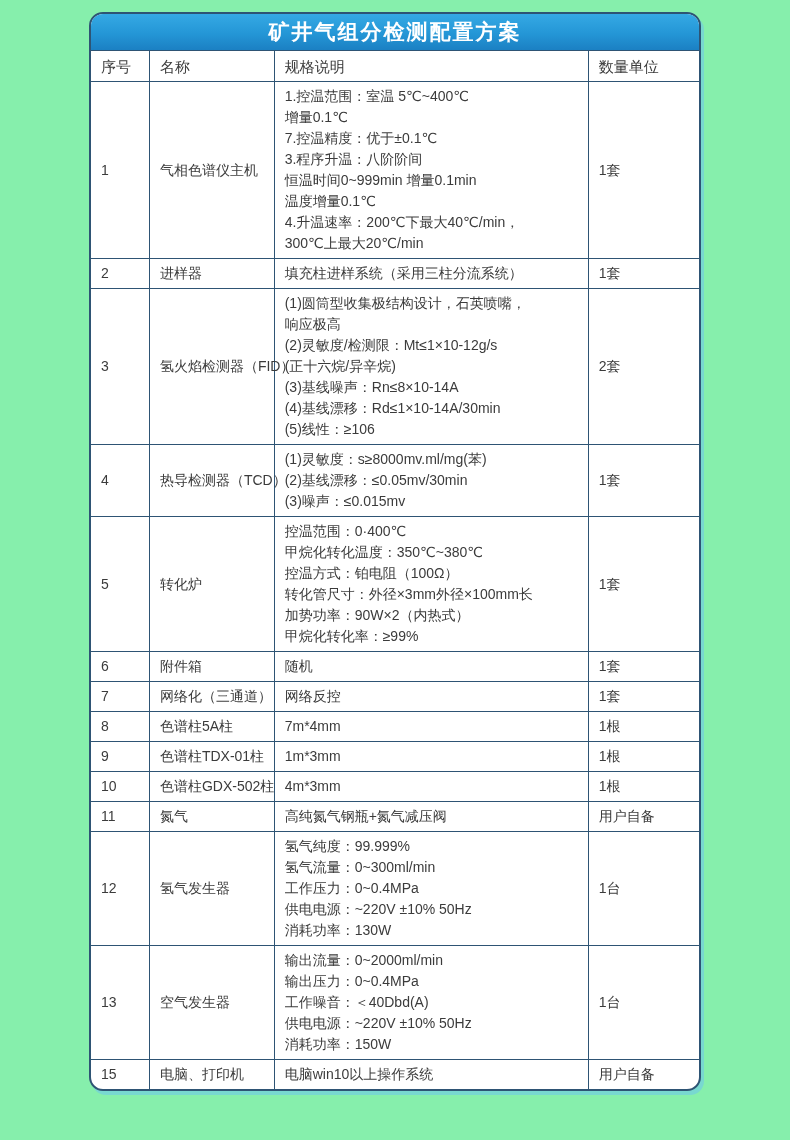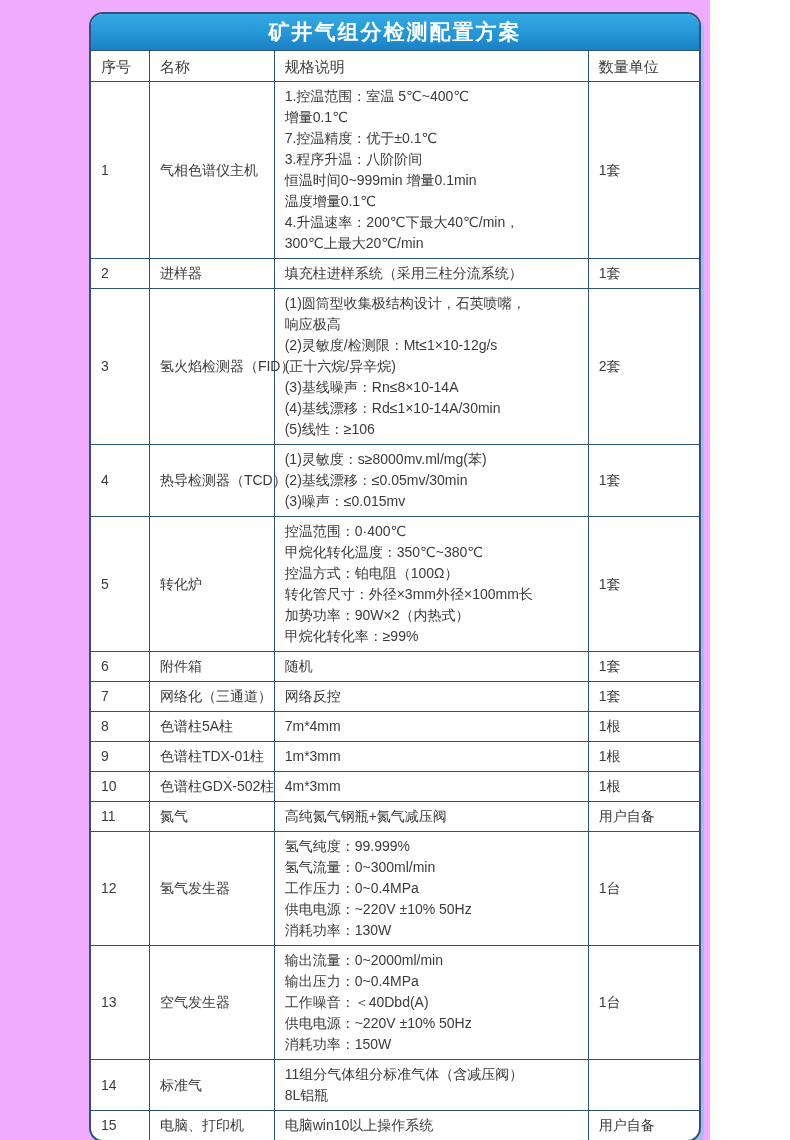--- a/index.html
+++ b/index.html
@@ -3,23 +3,23 @@
 <meta charset="utf-8">
 <style>
   html, body {
     margin: 0;
     padding: 0;
     background: #ffffff;
     font-family: "Liberation Sans", "DejaVu Sans", sans-serif;
   }
   .page {
     position: relative;
-    width: 710px;
+    width: 790px;
     height: 1140px;
-    background: #f0abfc;
+    background: #86efac;
     overflow: hidden;
   }
   .card {
     position: absolute;
     left: 89px;
     top: 12px;
     width: 608px;
     background: #ffffff;
     border: 2px solid #2e5474;
     border-radius: 14px;
@@ -222,29 +222,20 @@
             <td class="c-spec">
               <div class="spec-line">输出流量：0~2000ml/min</div>
               <div class="spec-line">输出压力：0~0.4MPa</div>
               <div class="spec-line">工作噪音：＜40Dbd(A)</div>
               <div class="spec-line">供电电源：~220V ±10% 50Hz</div>
               <div class="spec-line">消耗功率：150W</div>
             </td>
             <td class="c-qty">1台</td>
           </tr>
           <tr>
-            <td class="c-no">14</td>
-            <td class="c-name">标准气</td>
-            <td class="c-spec">
-              <div class="spec-line">11组分气体组分标准气体（含减压阀）</div>
-              <div class="spec-line">8L铝瓶</div>
-            </td>
-            <td class="c-qty"></td>
-          </tr>
-          <tr>
             <td class="c-no">15</td>
             <td class="c-name">电脑、打印机</td>
             <td class="c-spec">
               <div class="spec-line">电脑win10以上操作系统</div>
             </td>
             <td class="c-qty">用户自备</td>
           </tr>
         </tbody>
     </table>
   </div>

